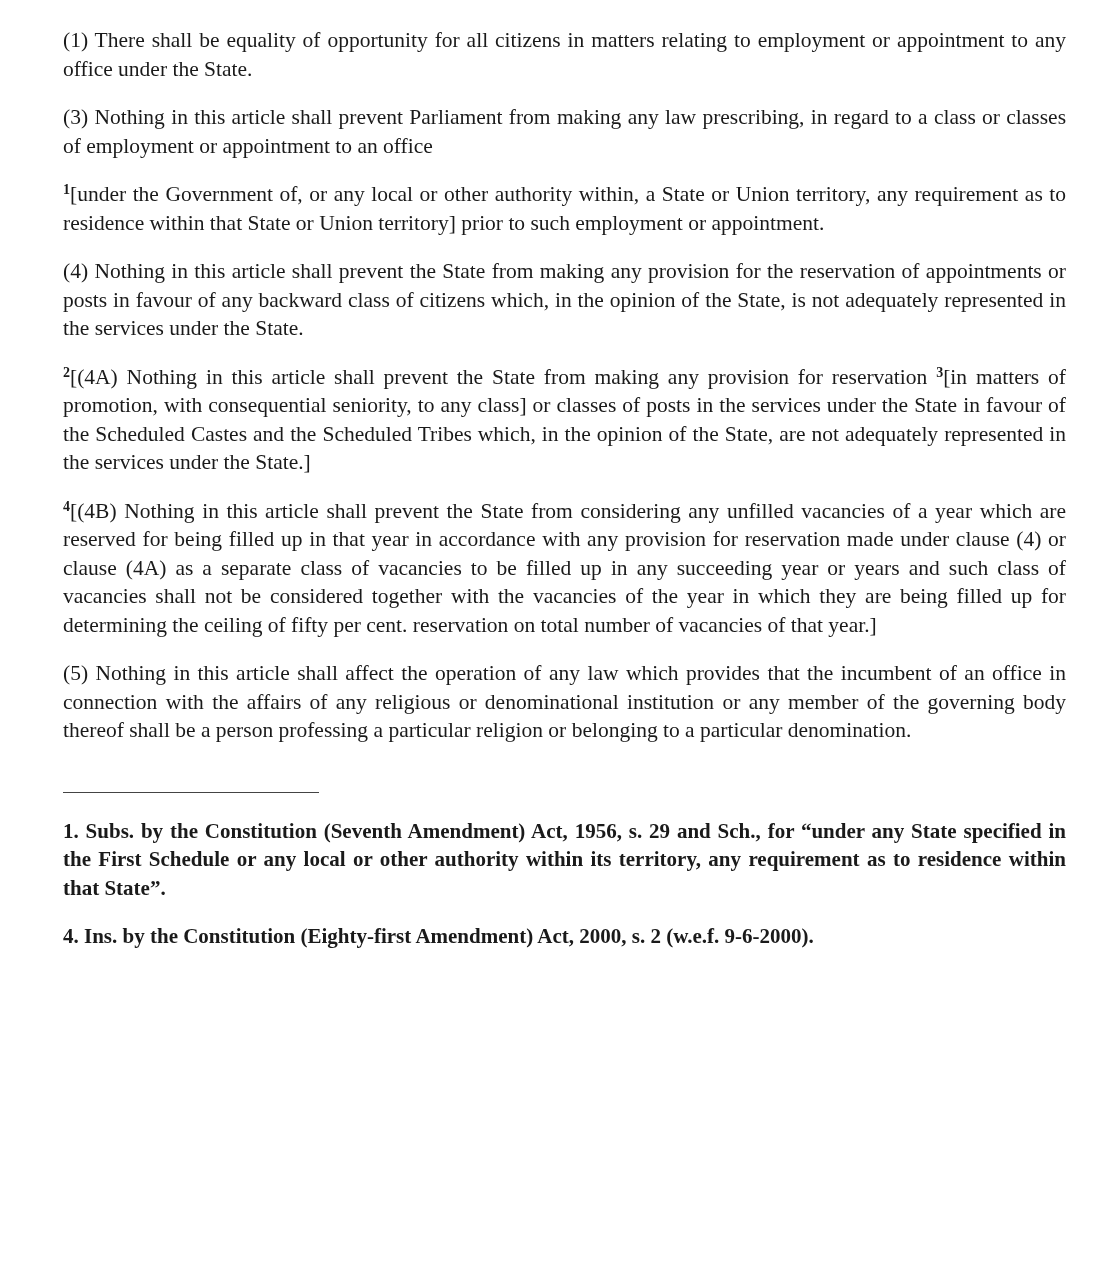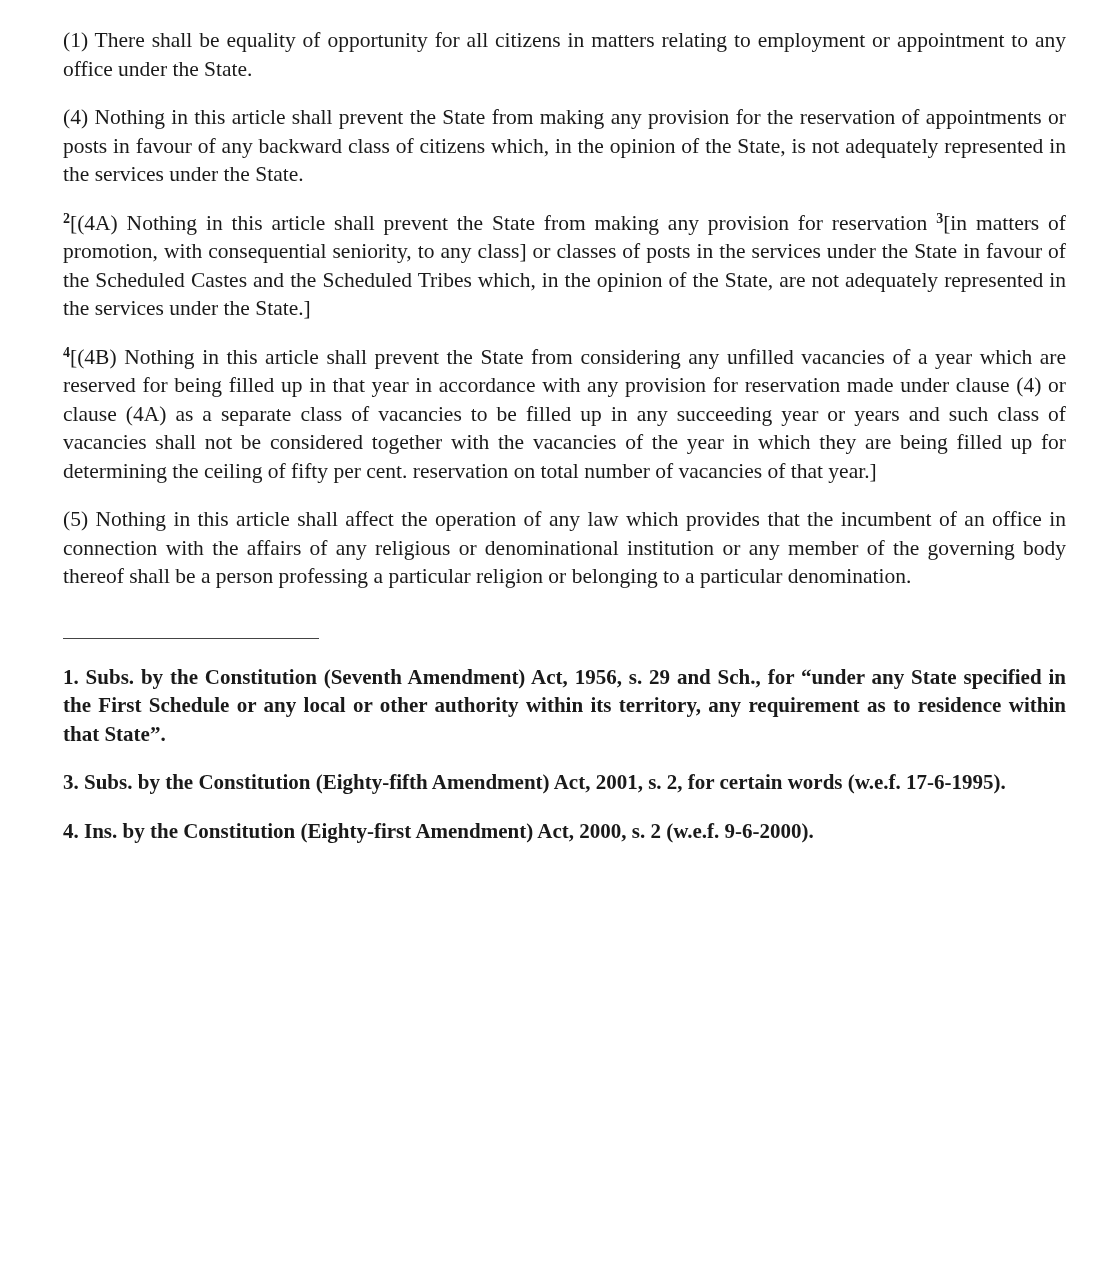--- a/index.html
+++ b/index.html
@@ -23,23 +23,24 @@
     .note {
       font-size: 21px; line-height: 28.5px; font-weight: bold;
       text-align: justify; margin: 16px 0 20px 0;
     }
   </style>
 </head>
 <body>
 
 <div class="page">
   <p class="clause"><span>(1) There shall be equality of opportunity for all citizens in matters relating to employment or appointment to any office under the State.</span></p>
+  <p class="clause"><span>(3) Nothing in this article shall prevent Parliament from making any law prescribing, in regard to a class or classes of employment or appointment to an office</span></p>
+  <p class="clause"><sup>1</sup><span>[under the Government of, or any local or other authority within, a State or Union territory, any requirement as to residence within that State or Union territory] prior to such employment or appointment.</span></p>
   <p class="clause"><span>(4) Nothing in this article shall prevent the State from making any provision for the reservation of appointments or posts in favour of any backward class of citizens which, in the opinion of the State, is not adequately represented in the services under the State.</span></p>
   <p class="clause"><sup>2</sup><span>[(4A) Nothing in this article shall prevent the State from making any provision for reservation </span><sup>3</sup><span>[in matters of promotion, with consequential seniority, to any class] or classes of posts in the services under the State in favour of the Scheduled Castes and the Scheduled Tribes which, in the opinion of the State, are not adequately represented in the services under the State.]</span></p>
   <p class="clause"><sup>4</sup><span>[(4B) Nothing in this article shall prevent the State from considering any unfilled vacancies of a year which are reserved for being filled up in that year in accordance with any provision for reservation made under clause (4) or clause (4A) as a separate class of vacancies to be filled up in any succeeding year or years and such class of vacancies shall not be considered together with the vacancies of the year in which they are being filled up for determining the ceiling of fifty per cent. reservation on total number of vacancies of that year.]</span></p>
   <p class="clause"><span>(5) Nothing in this article shall affect the operation of any law which provides that the incumbent of an office in connection with the affairs of any religious or denominational institution or any member of the governing body thereof shall be a person professing a particular religion or belonging to a particular denomination.</span></p>
 
   <div class="rule"></div>
 
   <p class="note">1. Subs. by the Constitution (Seventh Amendment) Act, 1956, s. 29 and Sch., for “under any State specified in the First Schedule or any local or other authority within its territory, any requirement as to residence within that State”.</p>
-  <p class="note">3. Subs. by the Constitution (Eighty-fifth Amendment) Act, 2001, s. 2, for certain words (w.e.f. 17-6-1995).</p>
   <p class="note">4. Ins. by the Constitution (Eighty-first Amendment) Act, 2000, s. 2 (w.e.f. 9-6-2000).</p>
 </div>
 
 </body></html>

